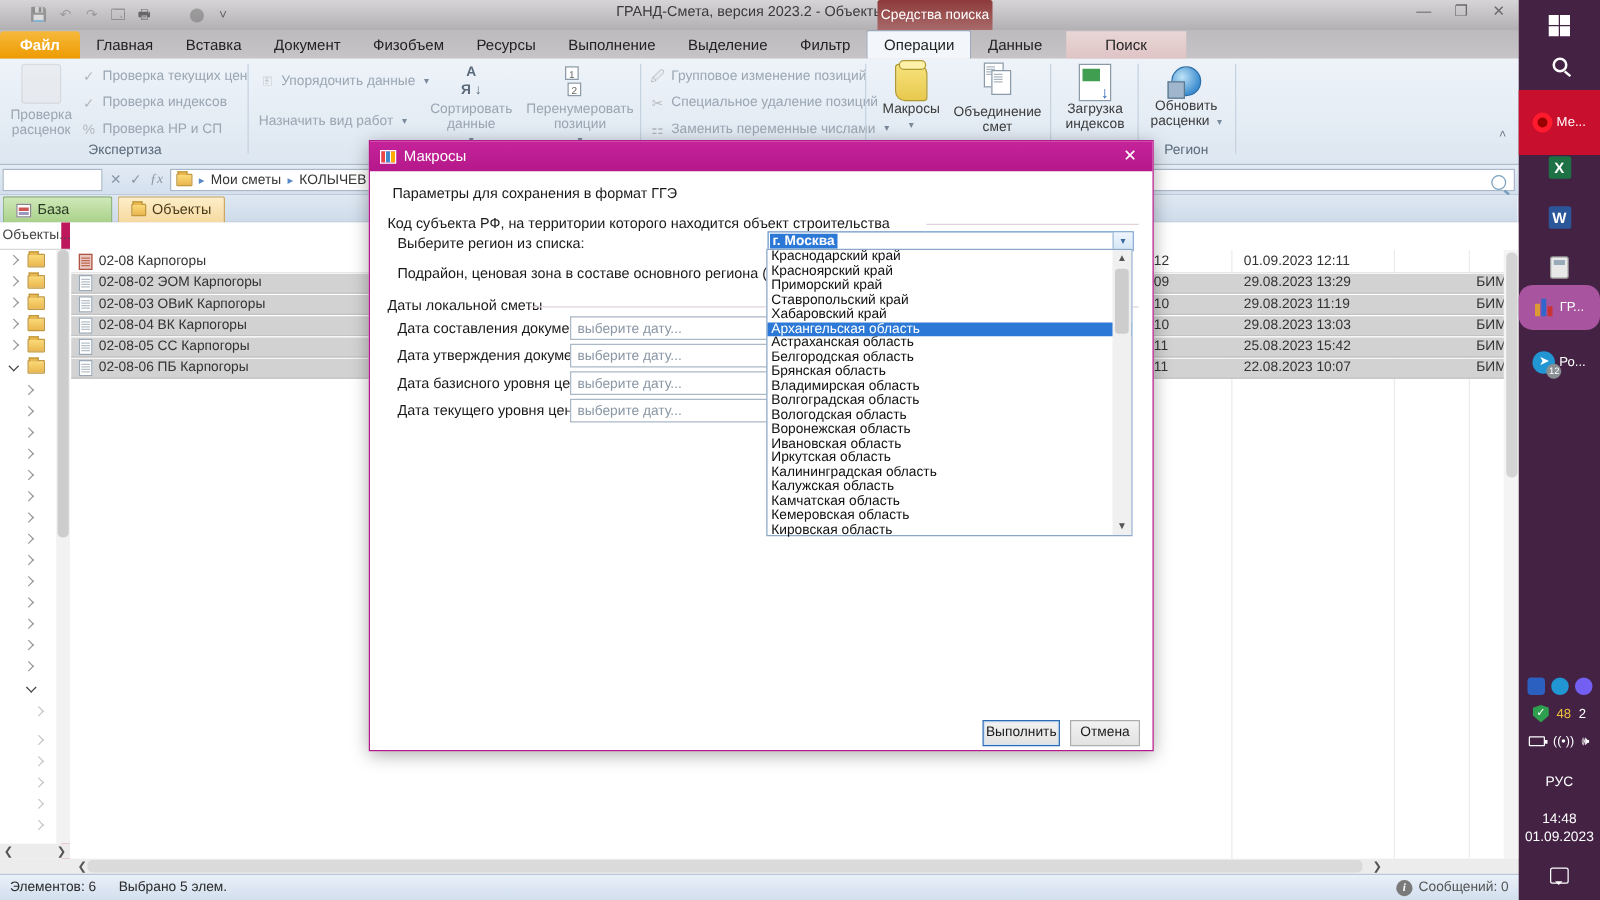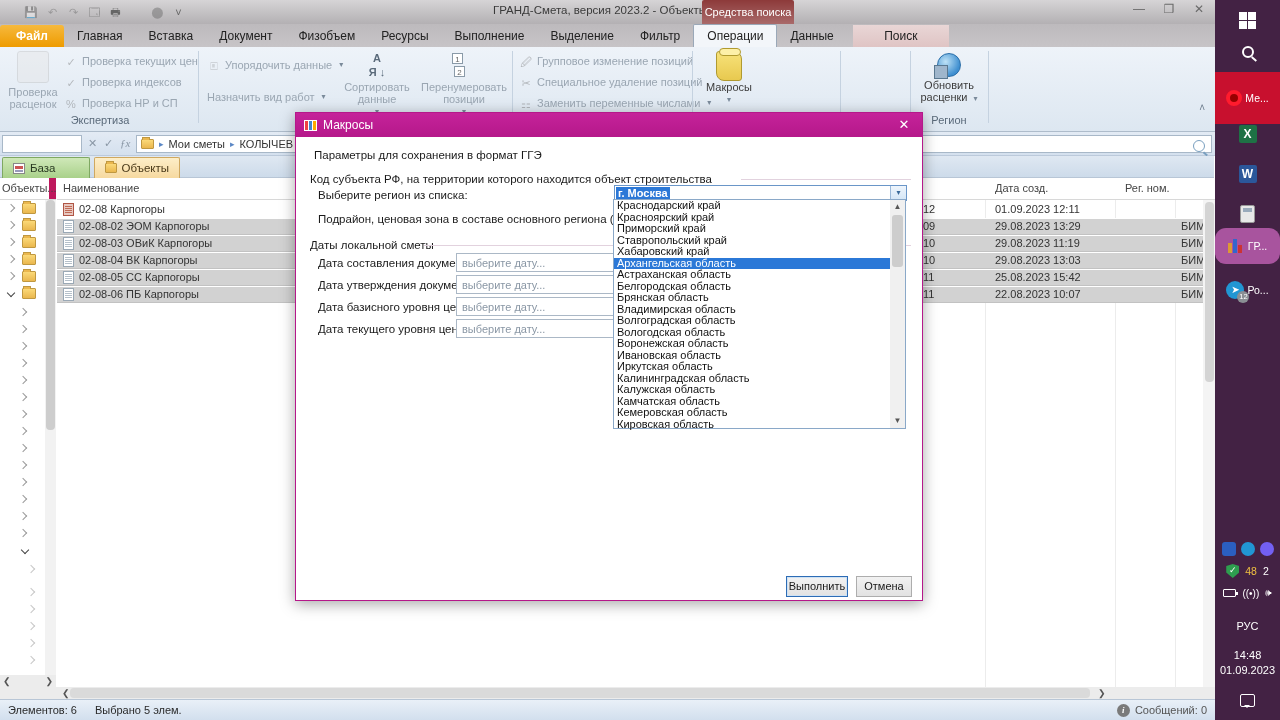--- a/index.html
+++ b/index.html
@@ -278,21 +278,32 @@
     <div class="smallbtn disabled dd" style="left:519px;top:46px;">
       <span class="sicon glyph">⚏</span>
         <span>Заменить переменные числами</span>
     </div>
     <div class="rsep" style="left:692px;"></div>
 
     <div class="bigbtn ddb" style="left:700px;width:58px;">
       <div class="scroll-icon"></div>
       <span>Макросы</span>
     </div>
+    <div class="bigbtn" style="left:760px;width:76px;">
+      <div class="docs2">
+        <span class="doc" style="left:4px;top:0;"></span>
+          <span class="doc" style="left:10px;top:6px;"></span>
+      </div>
+      <span>Объединение смет</span>
+    </div>
     <div class="rsep" style="left:840px;"></div>
+    <div class="bigbtn" style="left:846px;width:60px;">
+      <div class="chart-icon"></div>
+      <span>Загрузка индексов</span>
+    </div>
     <div class="rsep" style="left:910px;"></div>
     <div class="bigbtn dd" style="left:914px;width:70px;">
       <div class="globe-icon"></div>
       <span>Обновить расценки</span>
     </div>
     <div class="grouplabel" style="left:914px;width:70px;">Регион</div>
     <div class="rsep" style="left:988px;"></div>
     <div class="collapse-chevron">˄</div>
   </div>
 
@@ -364,25 +375,20 @@
       <div id="tree-vscroll">
           <div id="tree-vthumb"></div>
         </div>
       <div id="tree-hscroll">
         <span style="position:absolute;left:3px;top:1px;">❮</span>
         <span style="position:absolute;right:3px;top:1px;">❯</span>
       </div>
     </div>
 
     <div id="table">
-      <div id="thead">
-        <div style="left:6px;">Наименование</div>
-        <div style="left:938px;">Дата созд.</div>
-        <div style="left:1068px;">Рег. ном.</div>
-      </div>
       <div class="vline" style="left:928px;top:22px;"></div>
       <div class="vline" style="left:1058px;top:22px;"></div>
       <div class="vline" style="left:1118px;top:22px;"></div>
 
       <div class="trow" style="top:23px;">
         <span class="rowdoc red"></span>
         <span class="cell" style="left:22px;">02-08 Карпогоры</span>
         <span class="cell" style="left:866px;">12</span>
         <span class="cell" style="left:938px;">01.09.2023 12:11</span>
         <span class="cell" style="left:1124px;"></span>

